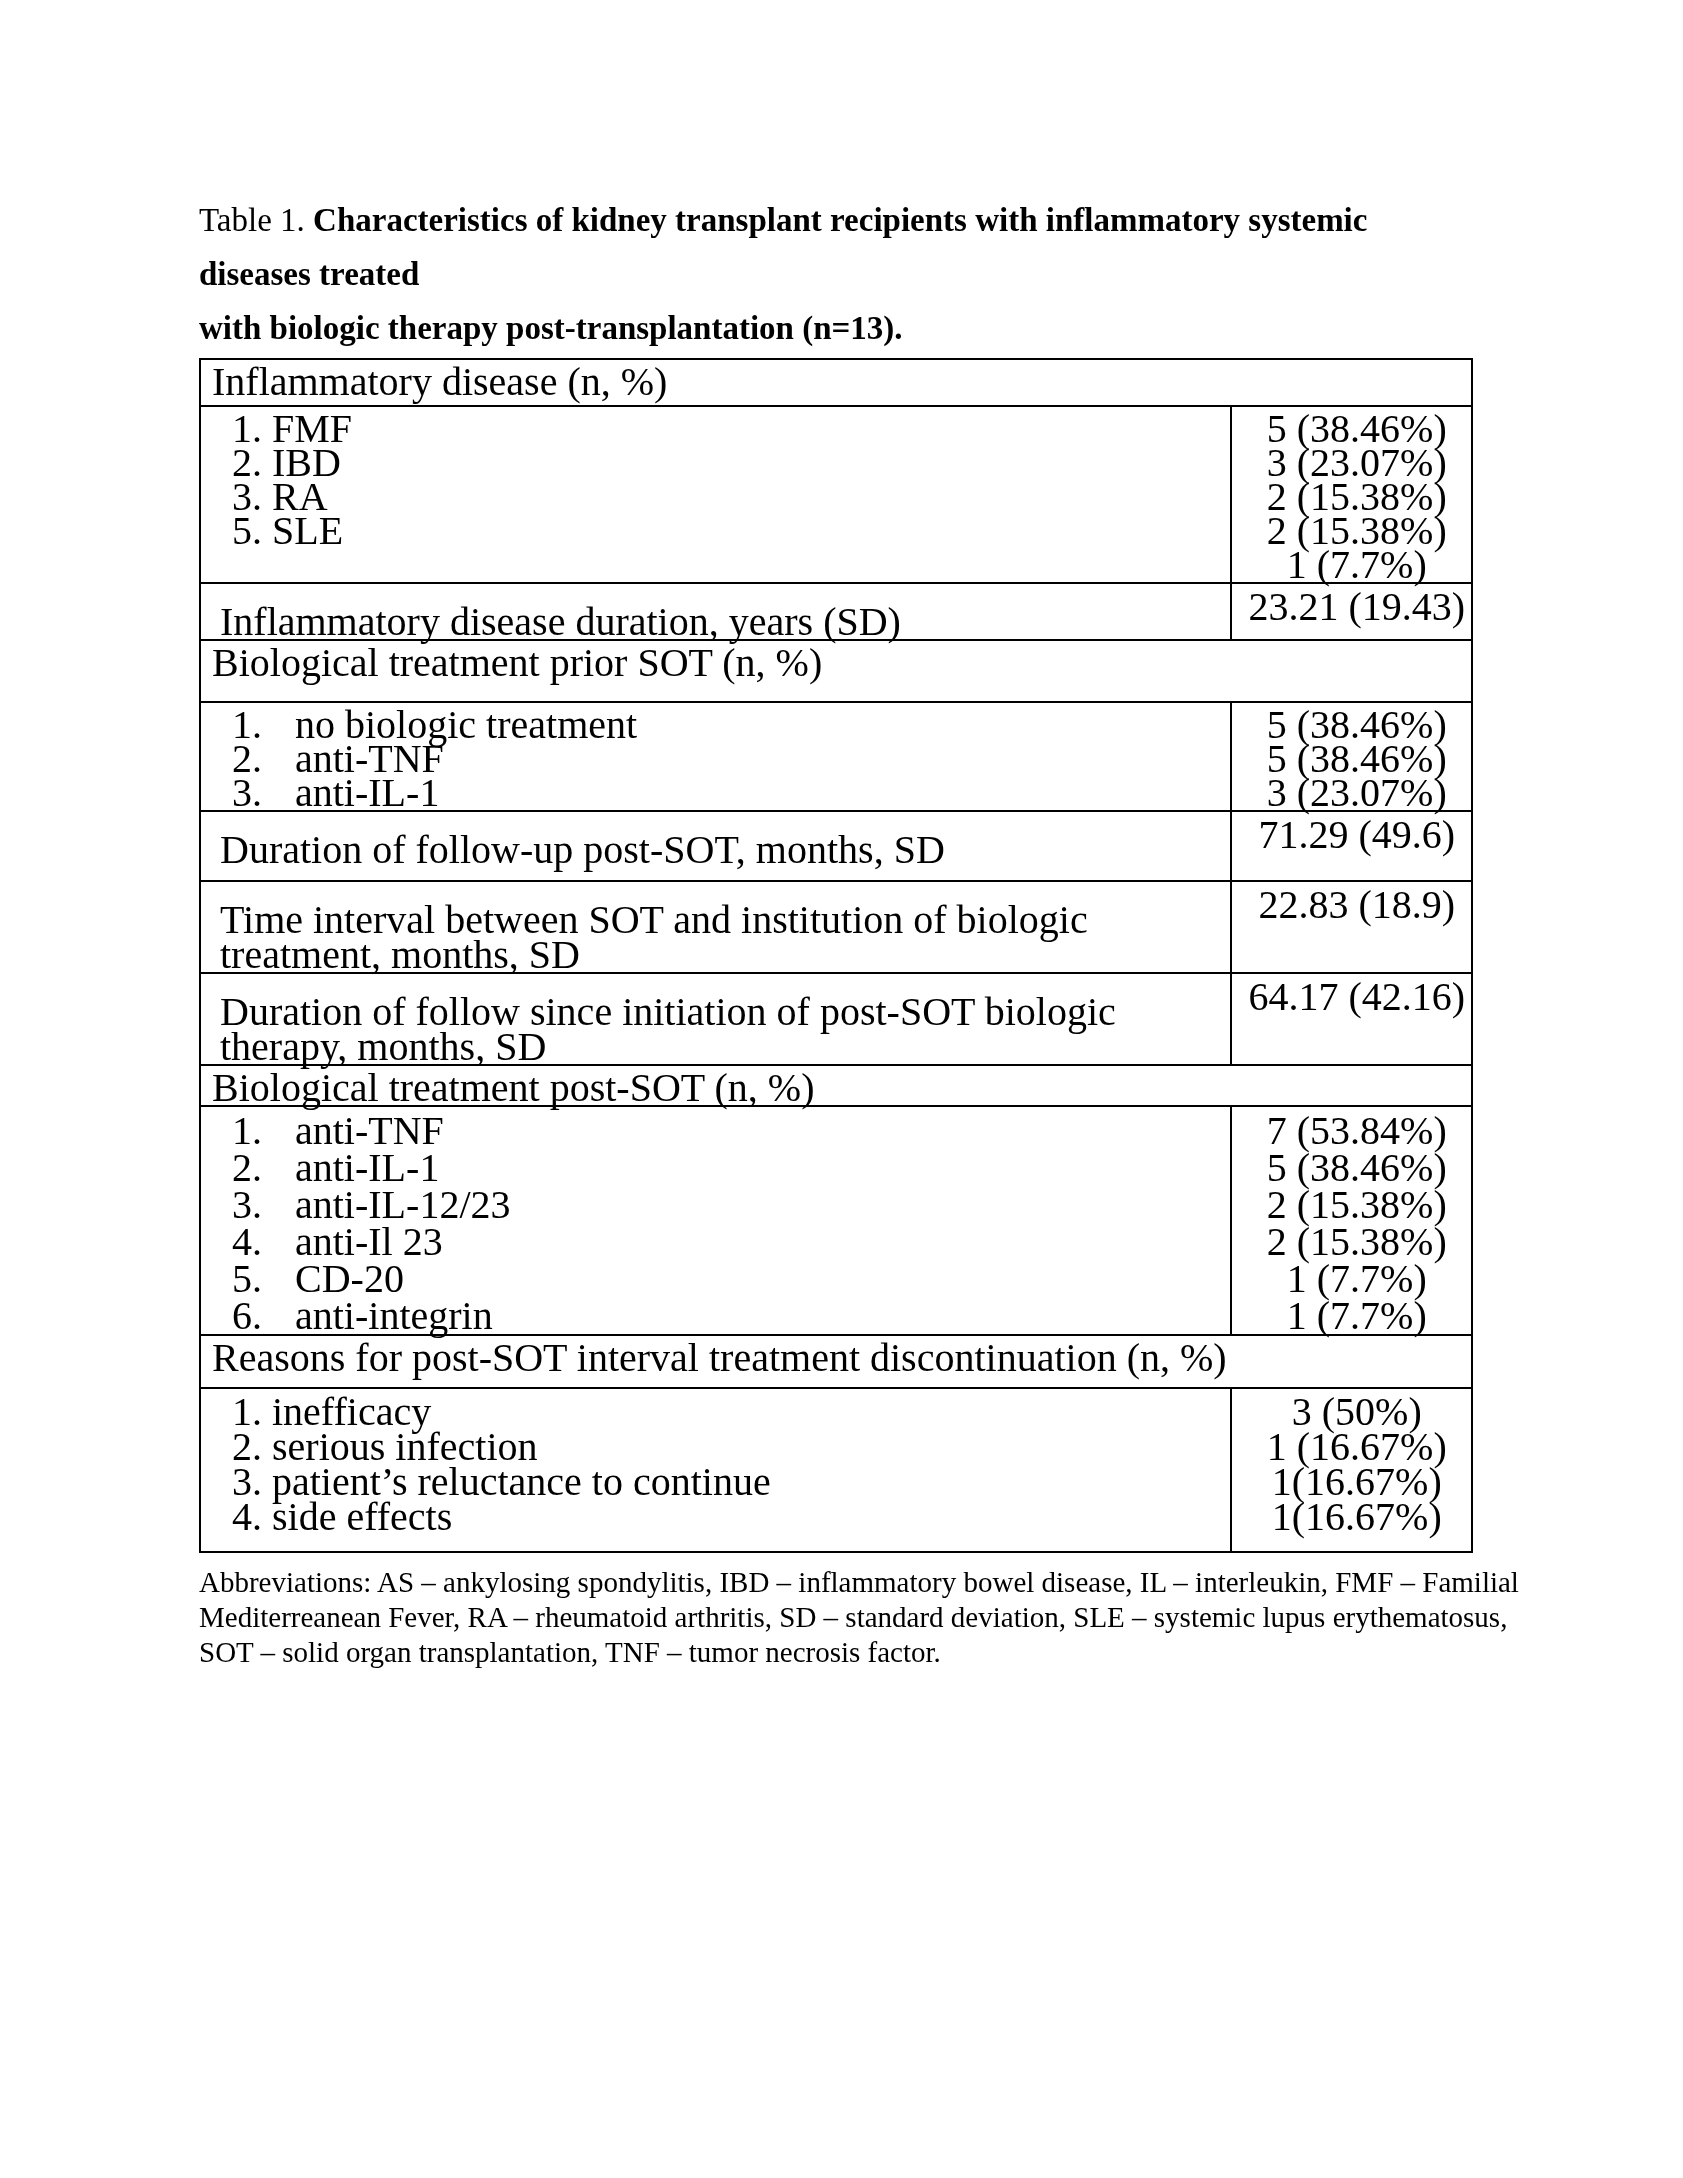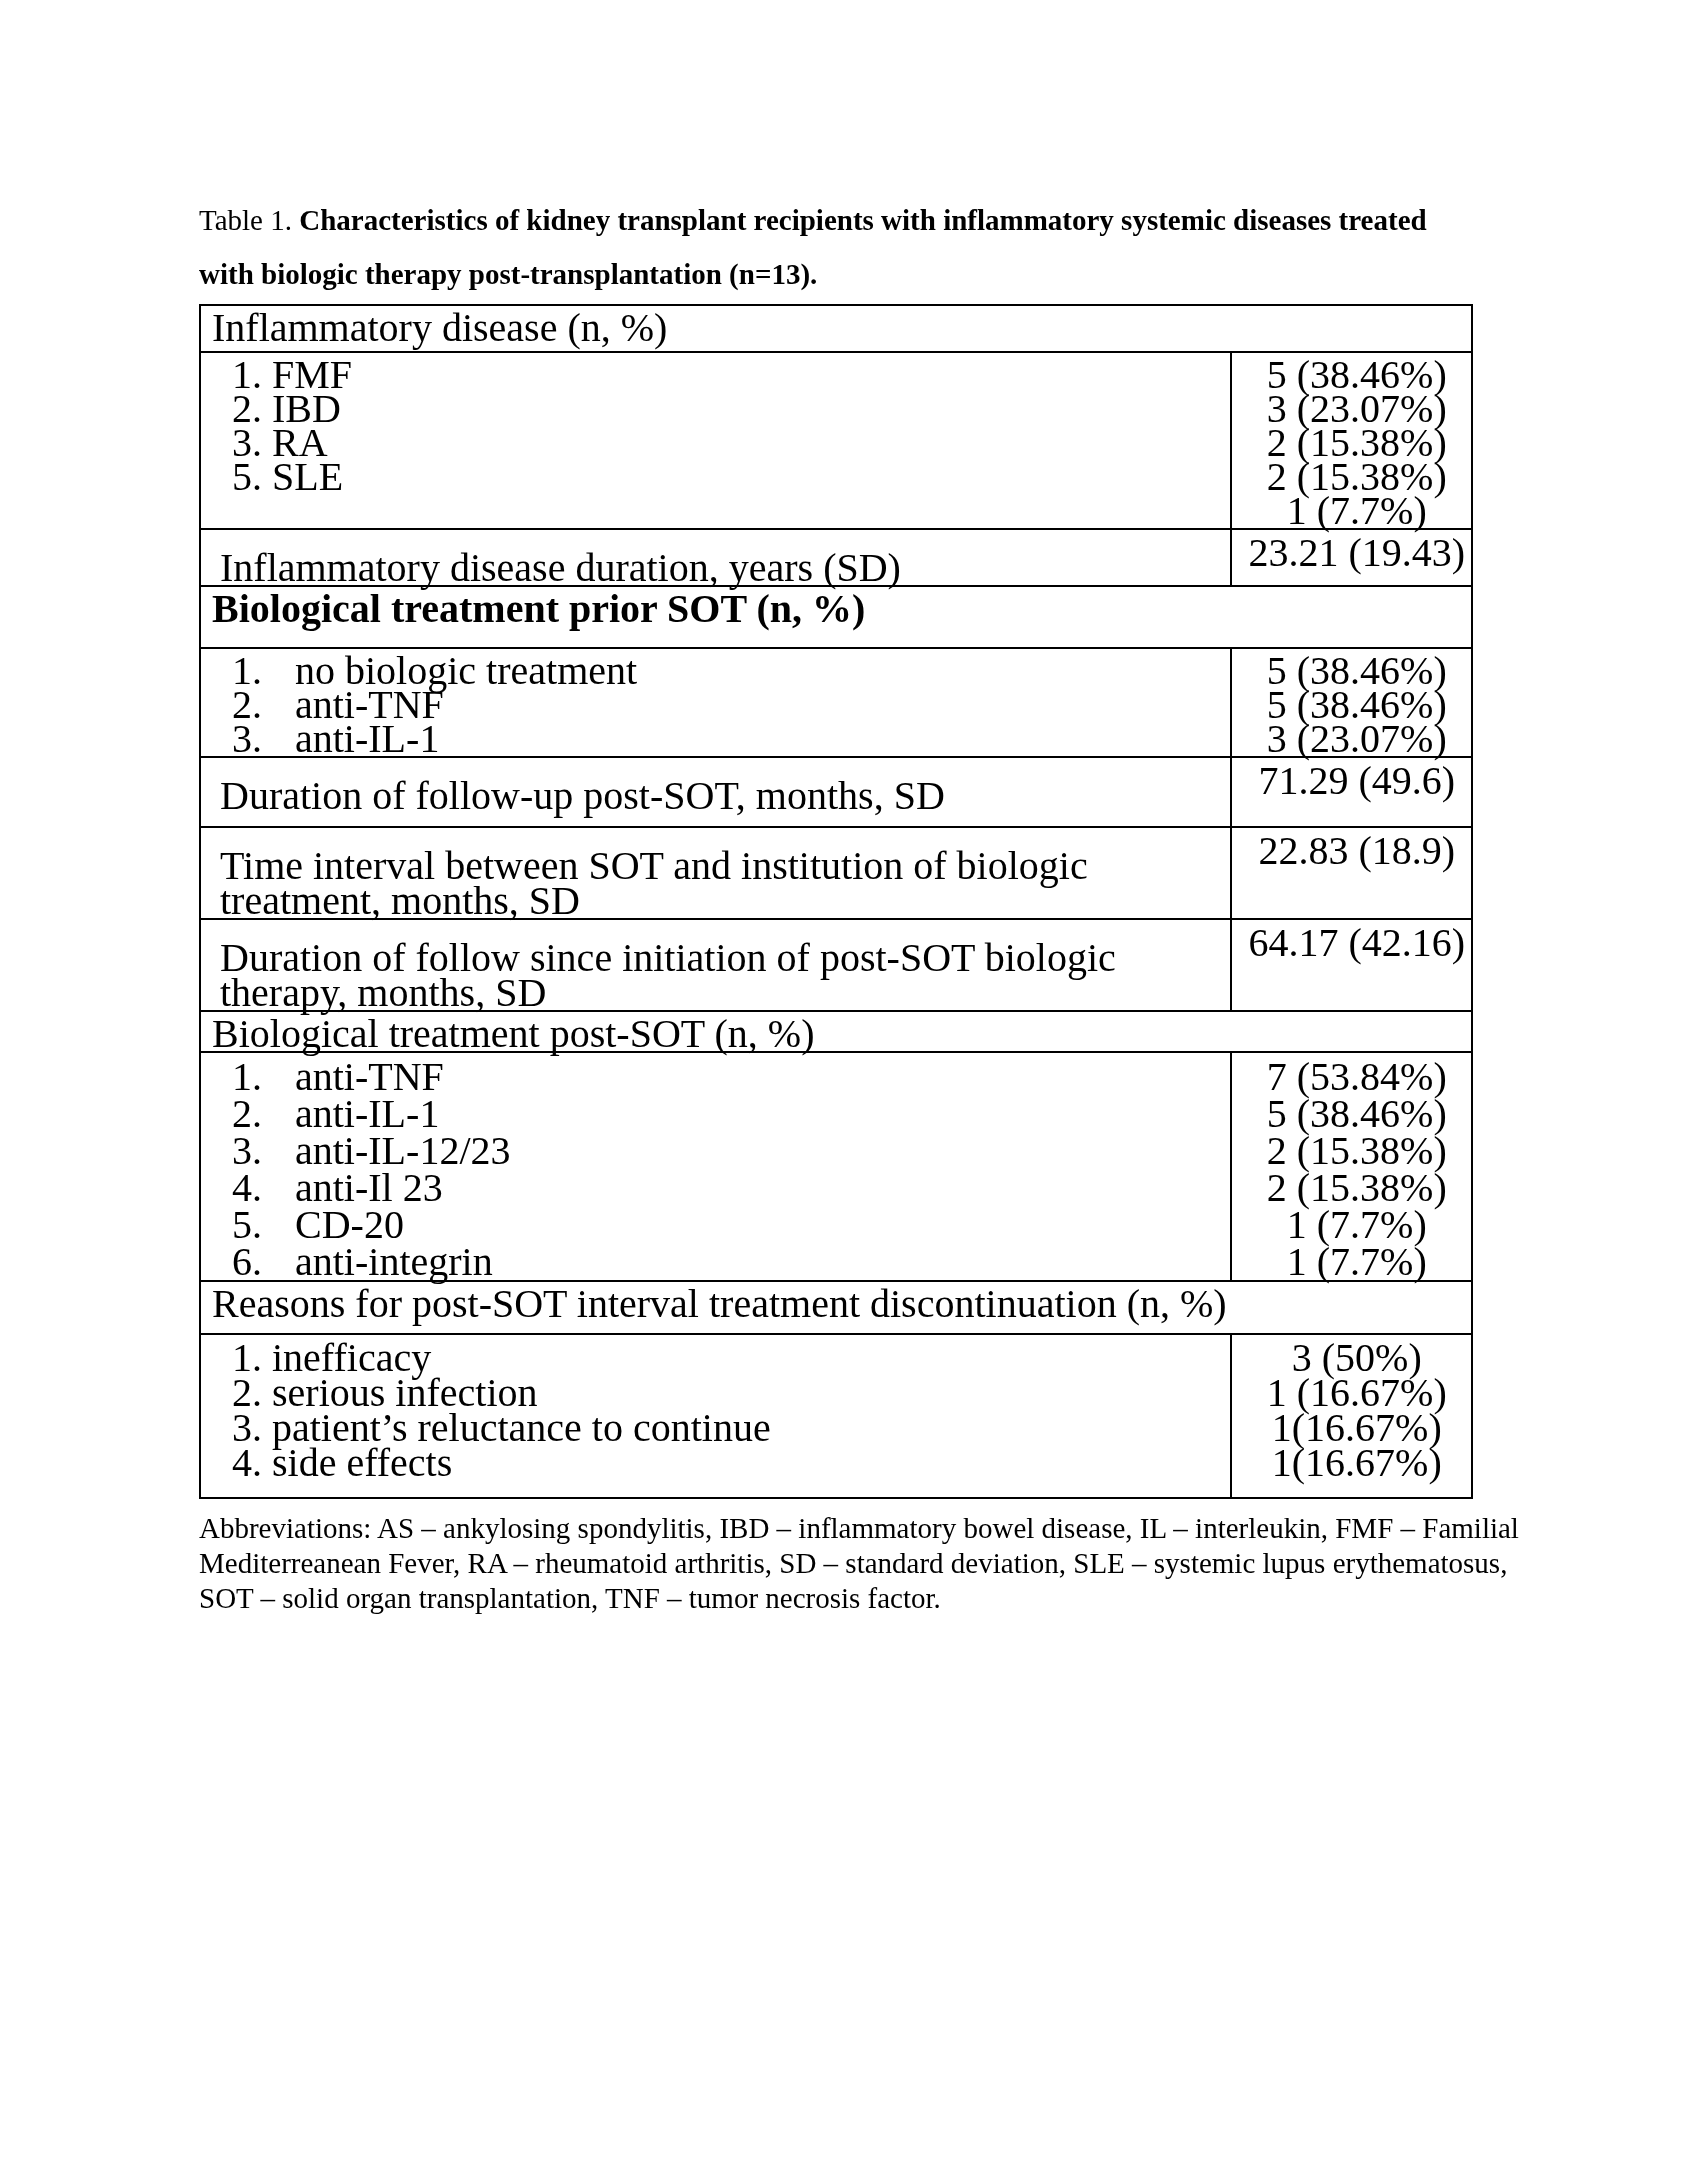--- a/index.html
+++ b/index.html
@@ -6,21 +6,21 @@
   html,body { background:#ffffff; }
   body {
     width:1683px; height:2178px;
     font-family:"Liberation Serif", serif;
     color:#000000;
     position:relative;
   }
   .content { position:absolute; left:199px; top:193px; width:1277px; }
 
   
-  .title { font-size:29px; line-height:54px; width:1287px; }
+  .title { font-size:33px; line-height:54px; width:1287px; }
   .title .bold { font-weight:bold; }
 
   
   .tbl {
     margin-top:3px;
     width:1274px;
     border:2px solid #000000;
     background:#ffffff;
   }
   .row { border-top:2px solid #000000; }
@@ -35,21 +35,21 @@
   .val { padding-left:11px; white-space:nowrap;text-align:center; }
   .item { padding-left:31px; white-space:nowrap; }
   .item .num { display:inline-block; min-width:18px; }
   .item.close .num { margin-right:10px; }
   .item.wide .num { margin-right:33px; }
 
   
   .r0 { min-height:45px; }
   .r1 { min-height:171px; } .r1 .item, .r1 .val { line-height:34px; }
   .r2 { min-height:51px; }
-  .r3 { min-height:62px;font-weight:bold; }
+  .r3 { min-height:62px; }
   .r4 { min-height:102px; } .r4 .item, .r4 .val { line-height:34px; }
   .r5 { min-height:70px; }
   .r6 { min-height:74px; }
   .r7 { min-height:74px; }
   .r8 { min-height:38px; } .r8 .lab { padding-top:2px; }
   .r9 { min-height:220px; } .r9 .item, .r9 .val { line-height:37px; }
   .r10 { min-height:53px; }
   .r11 { min-height:164px; }
 
   

